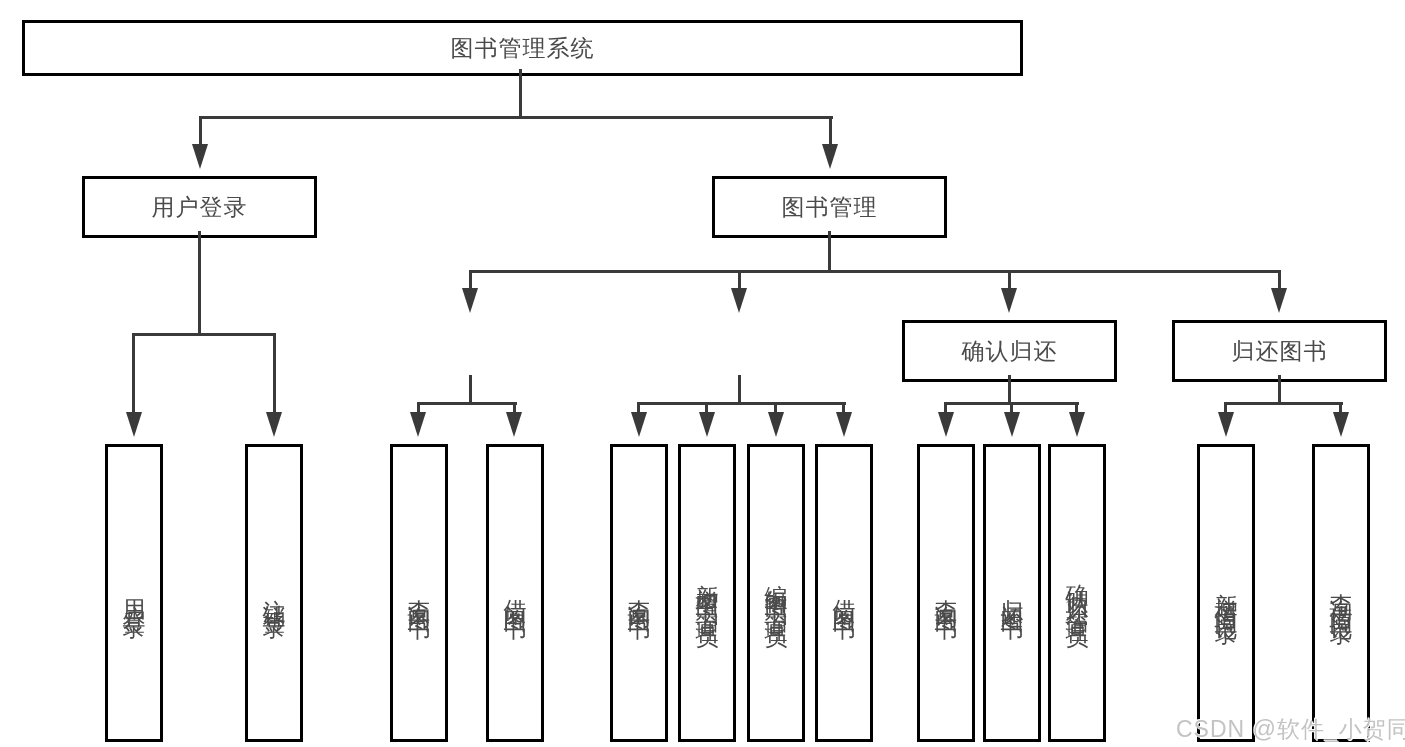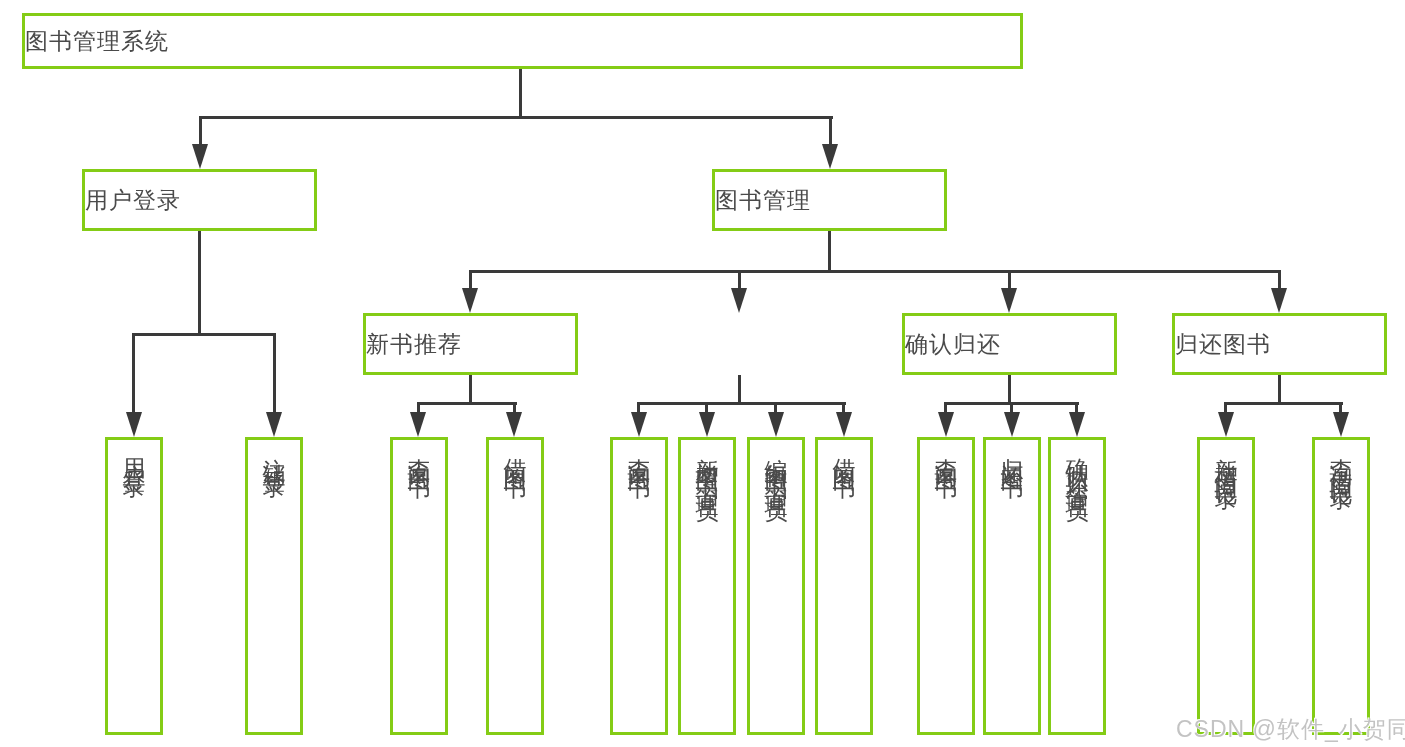--- a/index.html
+++ b/index.html
@@ -5,25 +5,26 @@
   html,body{margin:0;padding:0;background:#ffffff;}
   .canvas{
     position:relative;
     width:1405px;height:747px;
     background:#ffffff;
     font-family:"Liberation Sans","DejaVu Sans",sans-serif;
     overflow:hidden;
   }
   .box{
     position:absolute;
-    border:3px solid #84cc16;
+    border:3px solid #000000;
     background:#ffffff;
     box-sizing:border-box;
-    display:flex;align-items:center;justify-content:flex-start;
+    display:flex;align-items:center;justify-content:center;
     color:#4a4a4a;
+    margin-top:7px;
   }
   .hbox{font-size:23px;letter-spacing:1px;}
   .vbox{
     writing-mode:vertical-rl;
     text-orientation:mixed;
     font-size:23px;
     letter-spacing:6px;
     line-height:1;
   }
   .line{position:absolute;background:#3a3a3a;}
@@ -78,23 +79,20 @@
   <div class="line" style="left:469px;top:270px;width:812px;height:3px"></div>
   <div class="line" style="left:469px;top:270px;width:3px;height:20px"></div>
   <div class="line" style="left:738px;top:270px;width:3px;height:20px"></div>
   <div class="line" style="left:1008px;top:270px;width:3px;height:20px"></div>
   <div class="line" style="left:1278px;top:270px;width:3px;height:20px"></div>
   <div class="arrow" style="left:462px;top:288px"></div>
   <div class="arrow" style="left:731px;top:288px"></div>
   <div class="arrow" style="left:1001px;top:288px"></div>
   <div class="arrow" style="left:1271px;top:288px"></div>
 
-  <div class="box hbox" style="left:363px;top:313px;width:215px;height:62px">
-    <span>新书推荐</span>
-  </div>
   <div class="box hbox" style="left:902px;top:313px;width:215px;height:62px">
     <span>确认归还</span>
   </div>
   <div class="box hbox" style="left:1172px;top:313px;width:215px;height:62px">
     <span>归还图书</span>
   </div>
 
   <div class="line" style="left:469px;top:375px;width:3px;height:27px"></div>
   <div class="line" style="left:417px;top:402px;width:100px;height:3px"></div>
   <div class="line" style="left:417px;top:402px;width:3px;height:12px"></div>

